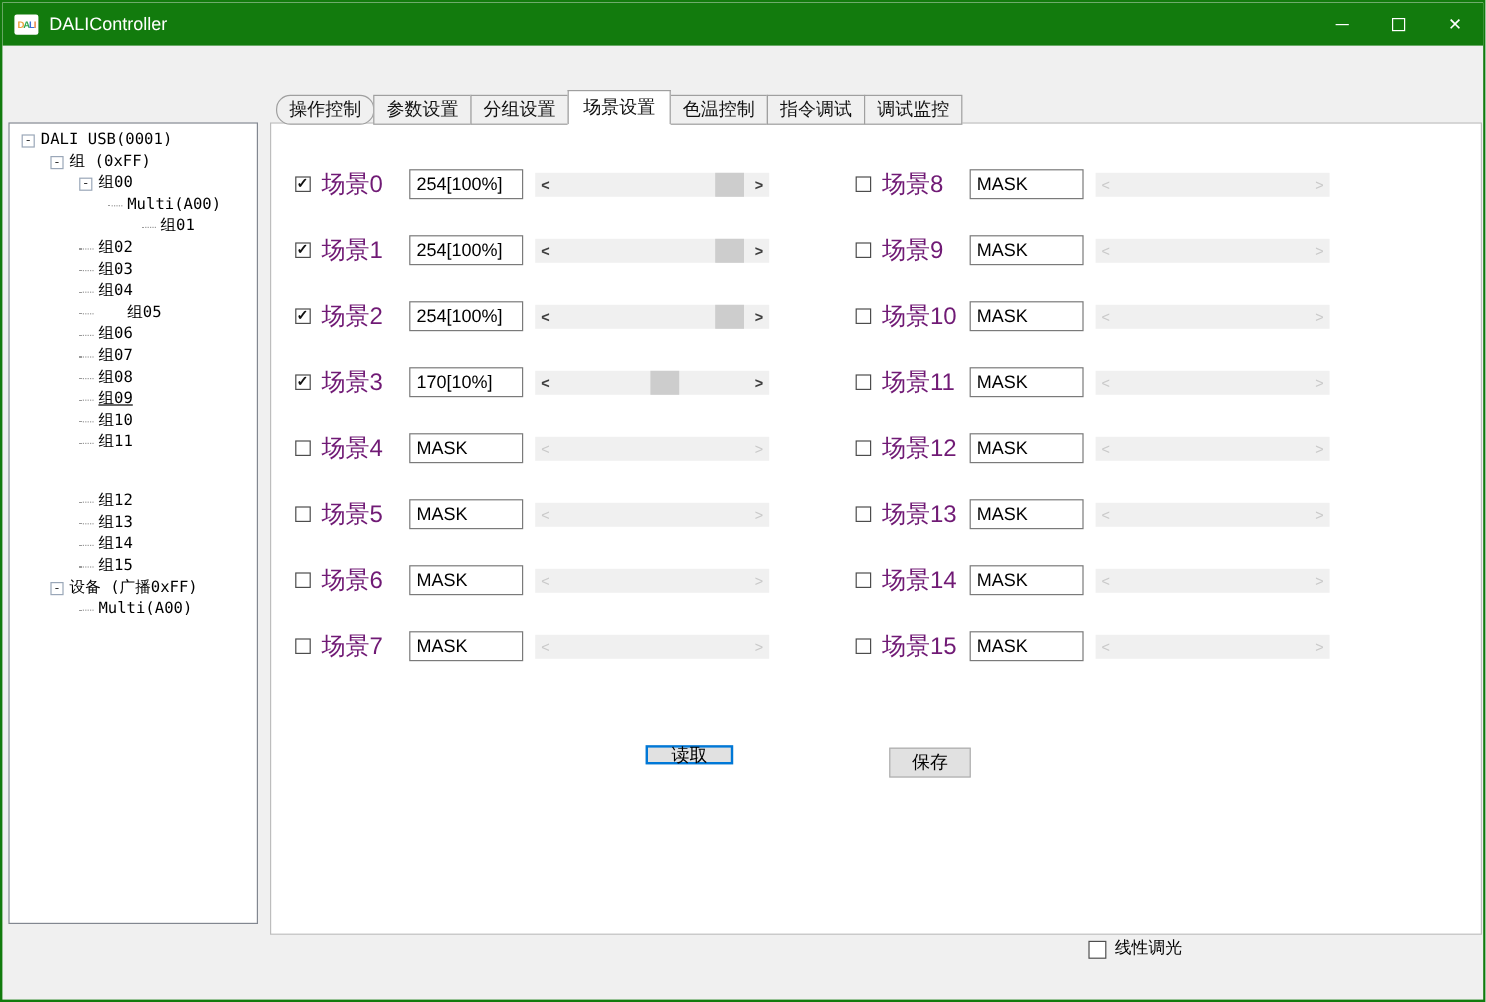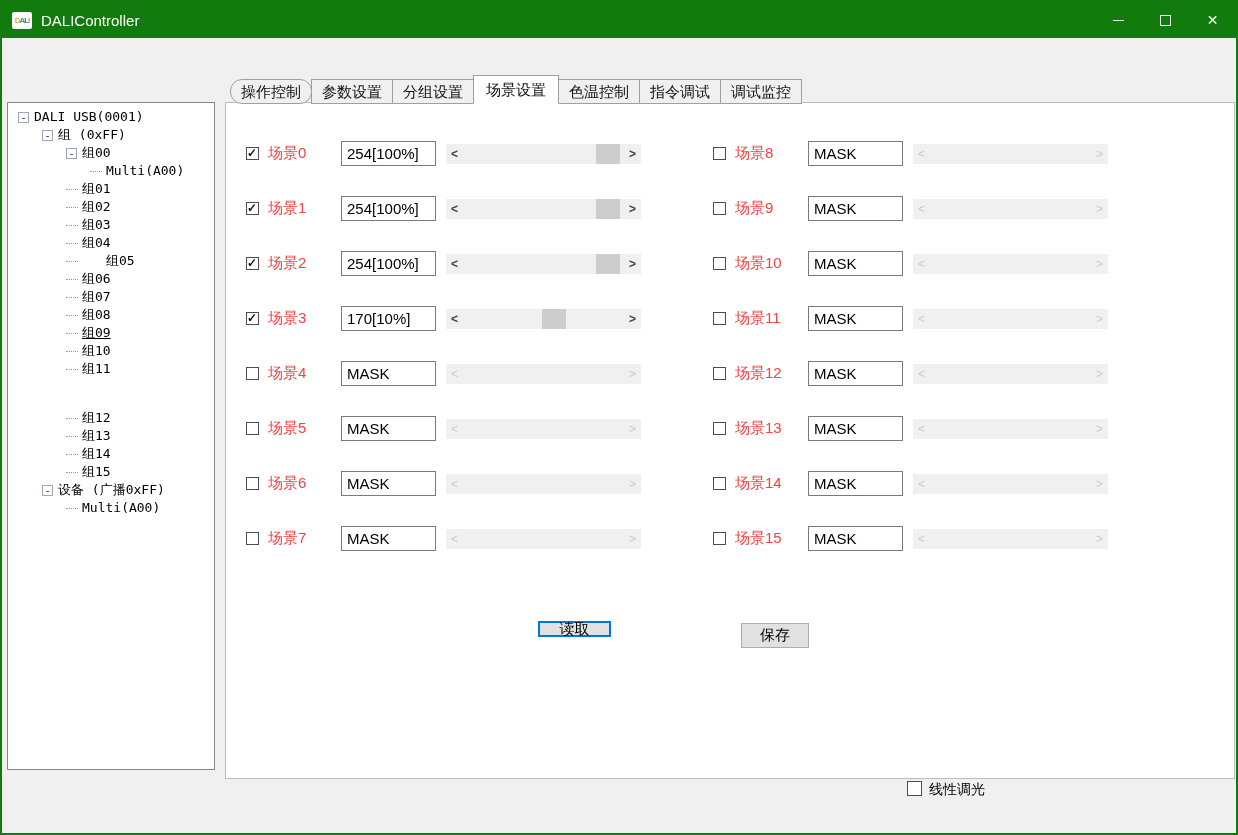--- a/index.html
+++ b/index.html
@@ -66,21 +66,21 @@
   .scene-col.right { left: 487px; }
   .scene-row { display: flex; align-items: center; height: 55px; }
   .cb {
     width: 13px; height: 13px; border: 1px solid #4d4d4d; background: #fff;
     margin-right: 9px; flex: none; position: relative;
   }
   .cb.checked::after {
     content: "✓"; position: absolute; left: 0px; top: -2px; font-size: 12px;
     font-weight: bold; color: #111;
   }
-  .scene-label { width: 73px; font-size: 15px; color: #ef4444; }
+  .scene-label { width: 73px; font-size: 20px; color: #701a75; }
   .scene-value {
     width: 95px; height: 25px; border: 1px solid #7a7a7a; background: #fff;
     font-size: 15px; font-family: "Liberation Sans", sans-serif; padding: 1px 5px;
     color: #000; margin-right: 10px; flex: none;
   }
   .hscroll { width: 195px; height: 20px; background: #f0f0f0; display: flex; flex: none; }
   .scroll-arr {
     width: 17px; height: 20px; display: flex; align-items: center; justify-content: center;
     font-size: 12px; font-weight: bold; color: #3f3f3f;
   }
@@ -89,21 +89,21 @@
   .hscroll.disabled .scroll-arr { color: #c9c9c9; font-weight: normal; }
   
   .btn {
     position: absolute; background: #e1e1e1; font-size: 15px; color: #000;
     display: flex; align-items: center; justify-content: center;
     font-family: "Liberation Sans", sans-serif;
   }
   .btn-read { left: 312px; top: 518px; width: 73px; height: 16px; border: 2px solid #0078d7; }
   .btn-save { left: 515px; top: 520px; width: 68px; height: 25px; border: 1px solid #adadad; }
   
-  .linear-dim { position: absolute; left: 905px; top: 779px; display: flex; align-items: flex-start; z-index: 2; }
+  .linear-dim { position: absolute; left: 905px; top: 779px; display: flex; align-items: flex-end; z-index: 2; }
   .linear-dim .cb2 { width: 15px; height: 15px; border: 1px solid #4d4d4d; background: #fff; }
   .linear-dim span.lbl { margin-left: 7px; font-size: 14px; color: #000; }
   
   .statusbar {
     position: absolute; left: 0; right: 0; top: 798px; height: 33px;
     background: #f0f0f0; border-top: 1px solid #d7d7d7; font-size: 13px; color: #000;
   }
   .statusbar .seg { position: absolute; top: 9px; white-space: nowrap; }
   .seg-host { left: 9px; } .seg-count { left: 163px; } .seg-selected { left: 265px; }
   .resize-grip {
@@ -149,21 +149,21 @@
         <span class="tree-label">组 (0xFF)</span>
       </div>
       <div class="tree-row" style="padding-left: 56px;">
         <span class="expander">-</span>
         <span class="tree-label">组00</span>
       </div>
       <div class="tree-row" style="padding-left: 80px;">
         <span class="leafdash"></span>
         <span class="tree-label">Multi(A00)</span>
       </div>
-      <div class="tree-row" style="padding-left: 56px;">
+      <div class="tree-row" style="padding-left: 56px; justify-content: center;">
         <span class="leafdash"></span>
         <span class="tree-label">组01</span>
       </div>
       <div class="tree-row" style="padding-left: 56px;">
         <span class="leafdash"></span>
         <span class="tree-label">组02</span>
       </div>
       <div class="tree-row" style="padding-left: 56px;">
         <span class="leafdash"></span>
         <span class="tree-label">组03</span>

